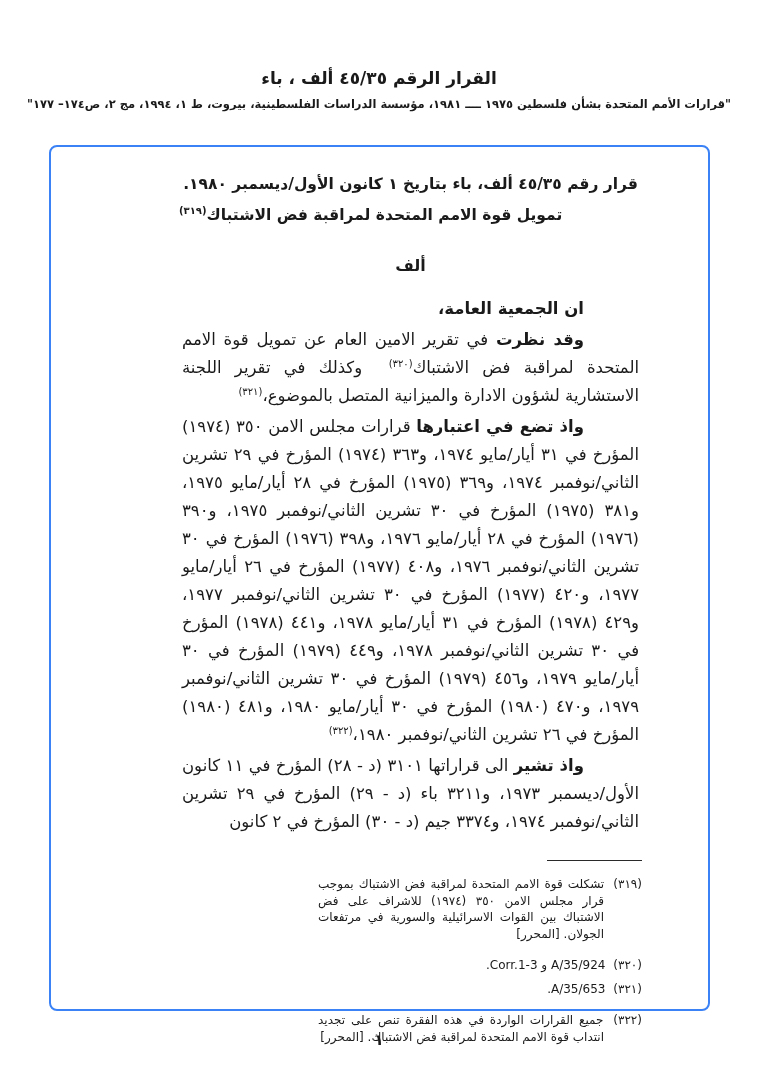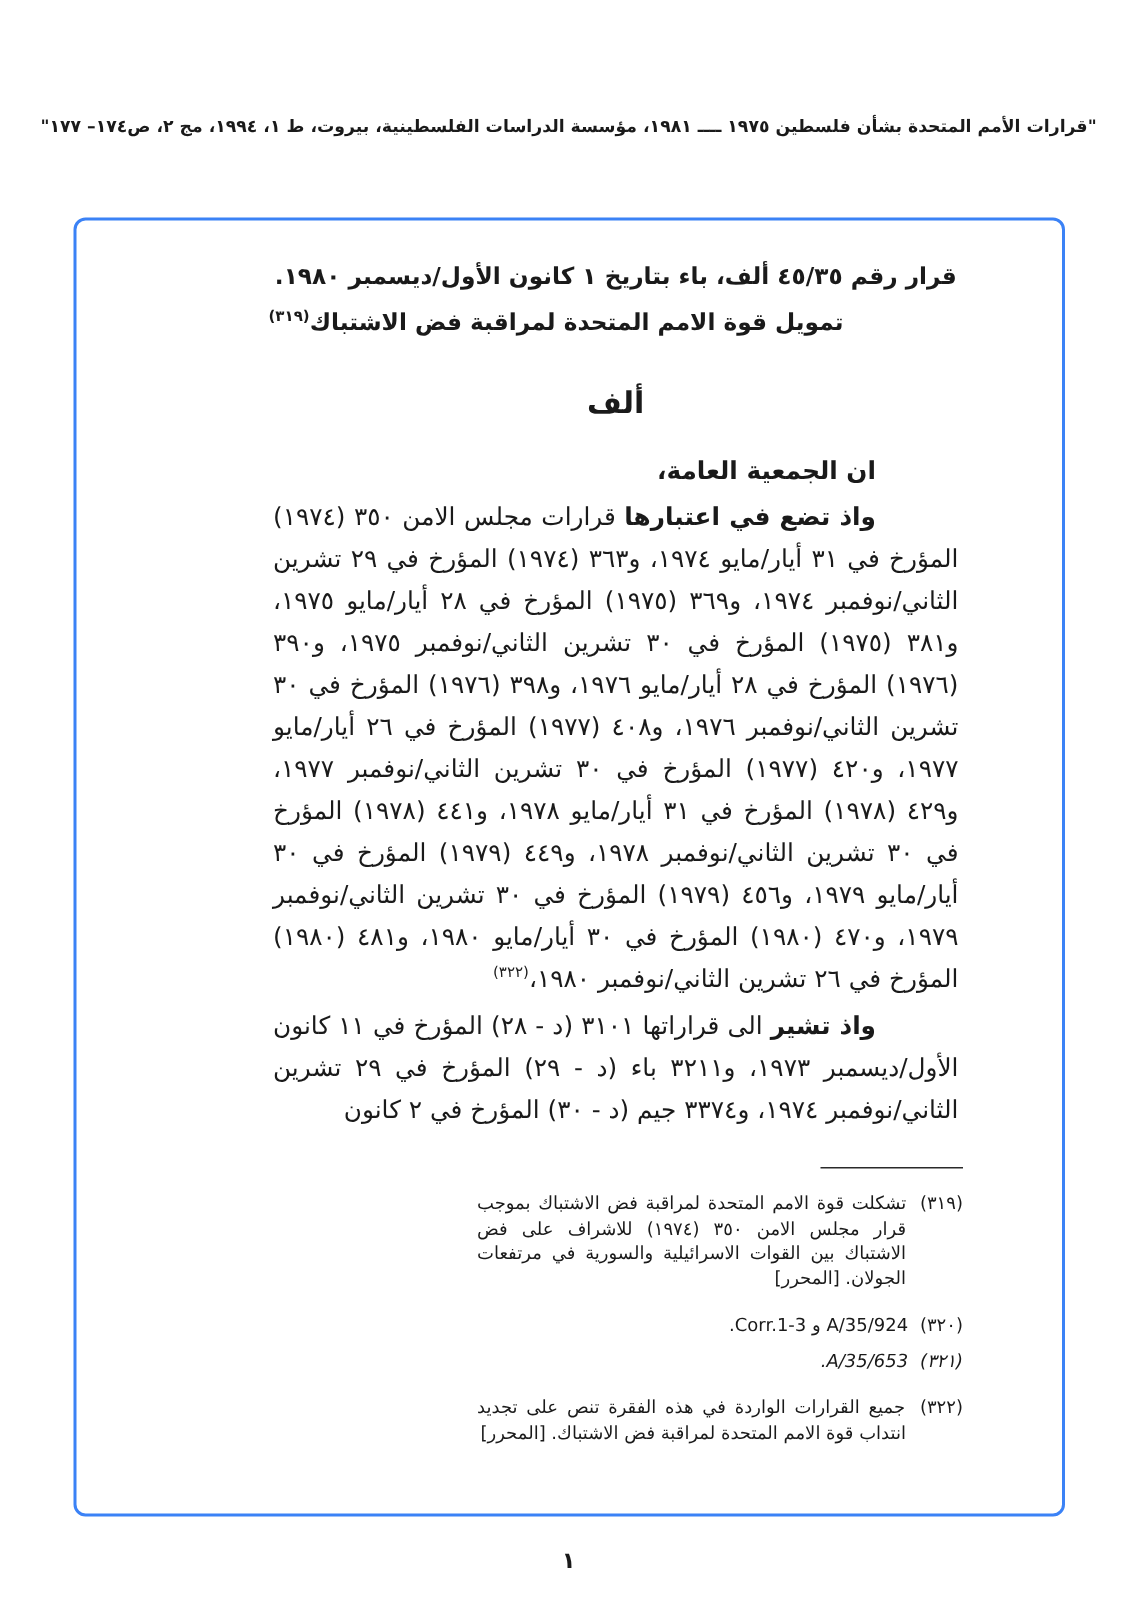--- a/index.html
+++ b/index.html
@@ -27,21 +27,21 @@
     border: 2px solid #3b82f6;
     border-radius: 8px;
   }
   .doc {
     position: absolute; inset: 0;
     padding: 28px 66px 0 128px;
   }
 
   .doc-title   { text-align: center; font-weight: bold; font-size: 15.5px; margin: 0 0 13px 0; }
   .doc-sub     { text-align: left; font-weight: bold; font-size: 15.5px; margin: 0; }
-  .section-head{ text-align: center; font-weight: bold; font-size: 20px; margin: 32px 0 20px 0; }
+  .section-head{ text-align: center; font-weight: bold; font-size: 16px; margin: 32px 0 20px 0; }
 
   .para {
     margin: 3px;
     font-size: 16.5px;
     line-height: 28px;
     text-align: justify;
     text-indent: 55px;
   }
   .para .lead { font-weight: bold; }
   sup.fnref { font-size: 10px; line-height: 0; vertical-align: super; }
@@ -51,42 +51,44 @@
   .footnote {
     font-size: 12px;
     line-height: 16.5px;
     text-align: justify;
     padding-right: 38px;
     text-indent: -38px;
     margin-bottom: 4px;
     margin-top: 15px;
   }
   .footnote .fn-marker { padding-left: 4px; }
-  .footnote.sp { margin-top: 7px; font-style: italic; }
+  .footnote.sp { margin-top: 7px; }
 
   .page-num {
     position: absolute; top: 1031px; left: 0; right: 0;
     text-align: center; font-size: 15px; font-weight: bold;
   }
 </style>
 </head>
 <body>
 
 <header class="hdr">
+  <div class="hdr-title">القرار الرقم  ٤٥/٣٥ ألف ، باء</div>
   <div class="hdr-source">"قرارات الأمم المتحدة بشأن فلسطين ١٩٧٥ ــــ ١٩٨١، مؤسسة الدراسات الفلسطينية، بيروت، ط ١، ١٩٩٤، مج ٢، ص١٧٤– ١٧٧"</div>
 </header>
 
 <div class="frame">
   <div class="doc">
     <div class="doc-title">قرار رقم ٤٥/٣٥ ألف، باء بتاريخ ١ كانون الأول/ديسمبر ١٩٨٠.</div>
     <div class="doc-sub"><span>تمويل قوة الامم المتحدة لمراقبة فض الاشتباك</span><sup class="fnref">(٣١٩)</sup></div>
     <div class="section-head">ألف</div>
 
     <div id="paragraphs">
         <p class="para"><span class="lead">ان الجمعية العامة،</span></p>
+        <p class="para"><span class="lead">وقد نظرت</span><span> في تقرير الامين العام عن تمويل قوة الامم المتحدة لمراقبة فض الاشتباك</span><sup class="fnref">(٣٢٠)</sup><span>&nbsp; وكذلك في تقرير اللجنة الاستشارية لشؤون الادارة والميزانية المتصل بالموضوع،</span><sup class="fnref">(٣٢١)</sup></p>
         <p class="para"><span class="lead">واذ تضع في اعتبارها</span><span> قرارات مجلس الامن ٣٥٠ (١٩٧٤) المؤرخ في ٣١ أيار/مايو ١٩٧٤، و٣٦٣ (١٩٧٤) المؤرخ في ٢٩ تشرين الثاني/نوفمبر ١٩٧٤، و٣٦٩ (١٩٧٥) المؤرخ في ٢٨ أيار/مايو ١٩٧٥، و٣٨١ (١٩٧٥) المؤرخ في ٣٠ تشرين الثاني/نوفمبر ١٩٧٥، و٣٩٠ (١٩٧٦) المؤرخ في ٢٨ أيار/مايو ١٩٧٦، و٣٩٨ (١٩٧٦) المؤرخ في ٣٠ تشرين الثاني/نوفمبر ١٩٧٦، و٤٠٨ (١٩٧٧) المؤرخ في ٢٦ أيار/مايو ١٩٧٧، و٤٢٠ (١٩٧٧) المؤرخ في ٣٠ تشرين الثاني/نوفمبر ١٩٧٧، و٤٢٩ (١٩٧٨) المؤرخ في ٣١ أيار/مايو ١٩٧٨، و٤٤١ (١٩٧٨) المؤرخ في ٣٠ تشرين الثاني/نوفمبر ١٩٧٨، و٤٤٩ (١٩٧٩) المؤرخ في ٣٠ أيار/مايو ١٩٧٩، و٤٥٦ (١٩٧٩) المؤرخ في ٣٠ تشرين الثاني/نوفمبر ١٩٧٩، و٤٧٠ (١٩٨٠) المؤرخ في ٣٠ أيار/مايو ١٩٨٠، و٤٨١ (١٩٨٠) المؤرخ في ٢٦ تشرين الثاني/نوفمبر ١٩٨٠،</span><sup class="fnref">(٣٢٢)</sup></p>
         <p class="para"><span class="lead">واذ تشير</span><span> الى قراراتها ٣١٠١ (د - ٢٨) المؤرخ في ١١ كانون الأول/ديسمبر ١٩٧٣، و٣٢١١ باء (د - ٢٩) المؤرخ في ٢٩ تشرين الثاني/نوفمبر ١٩٧٤، و٣٣٧٤ جيم (د - ٣٠) المؤرخ في ٢ كانون</span></p>
       </div>
 
     <div class="fn-area">
       <div class="fn-rule"></div>
       <div id="footnotes">
           <div class="footnote"><span class="fn-marker">(٣١٩)</span><span> تشكلت قوة الامم المتحدة لمراقبة فض الاشتباك بموجب قرار مجلس الامن ٣٥٠ (١٩٧٤) للاشراف على فض الاشتباك بين القوات الاسرائيلية والسورية في مرتفعات الجولان. [المحرر]</span></div>
           <div class="footnote"><span class="fn-marker">(٣٢٠)</span><span> A/35/924 و Corr.1-3.</span></div>
           <div class="footnote sp"><span class="fn-marker">(٣٢١)</span><span> A/35/653.</span></div>

